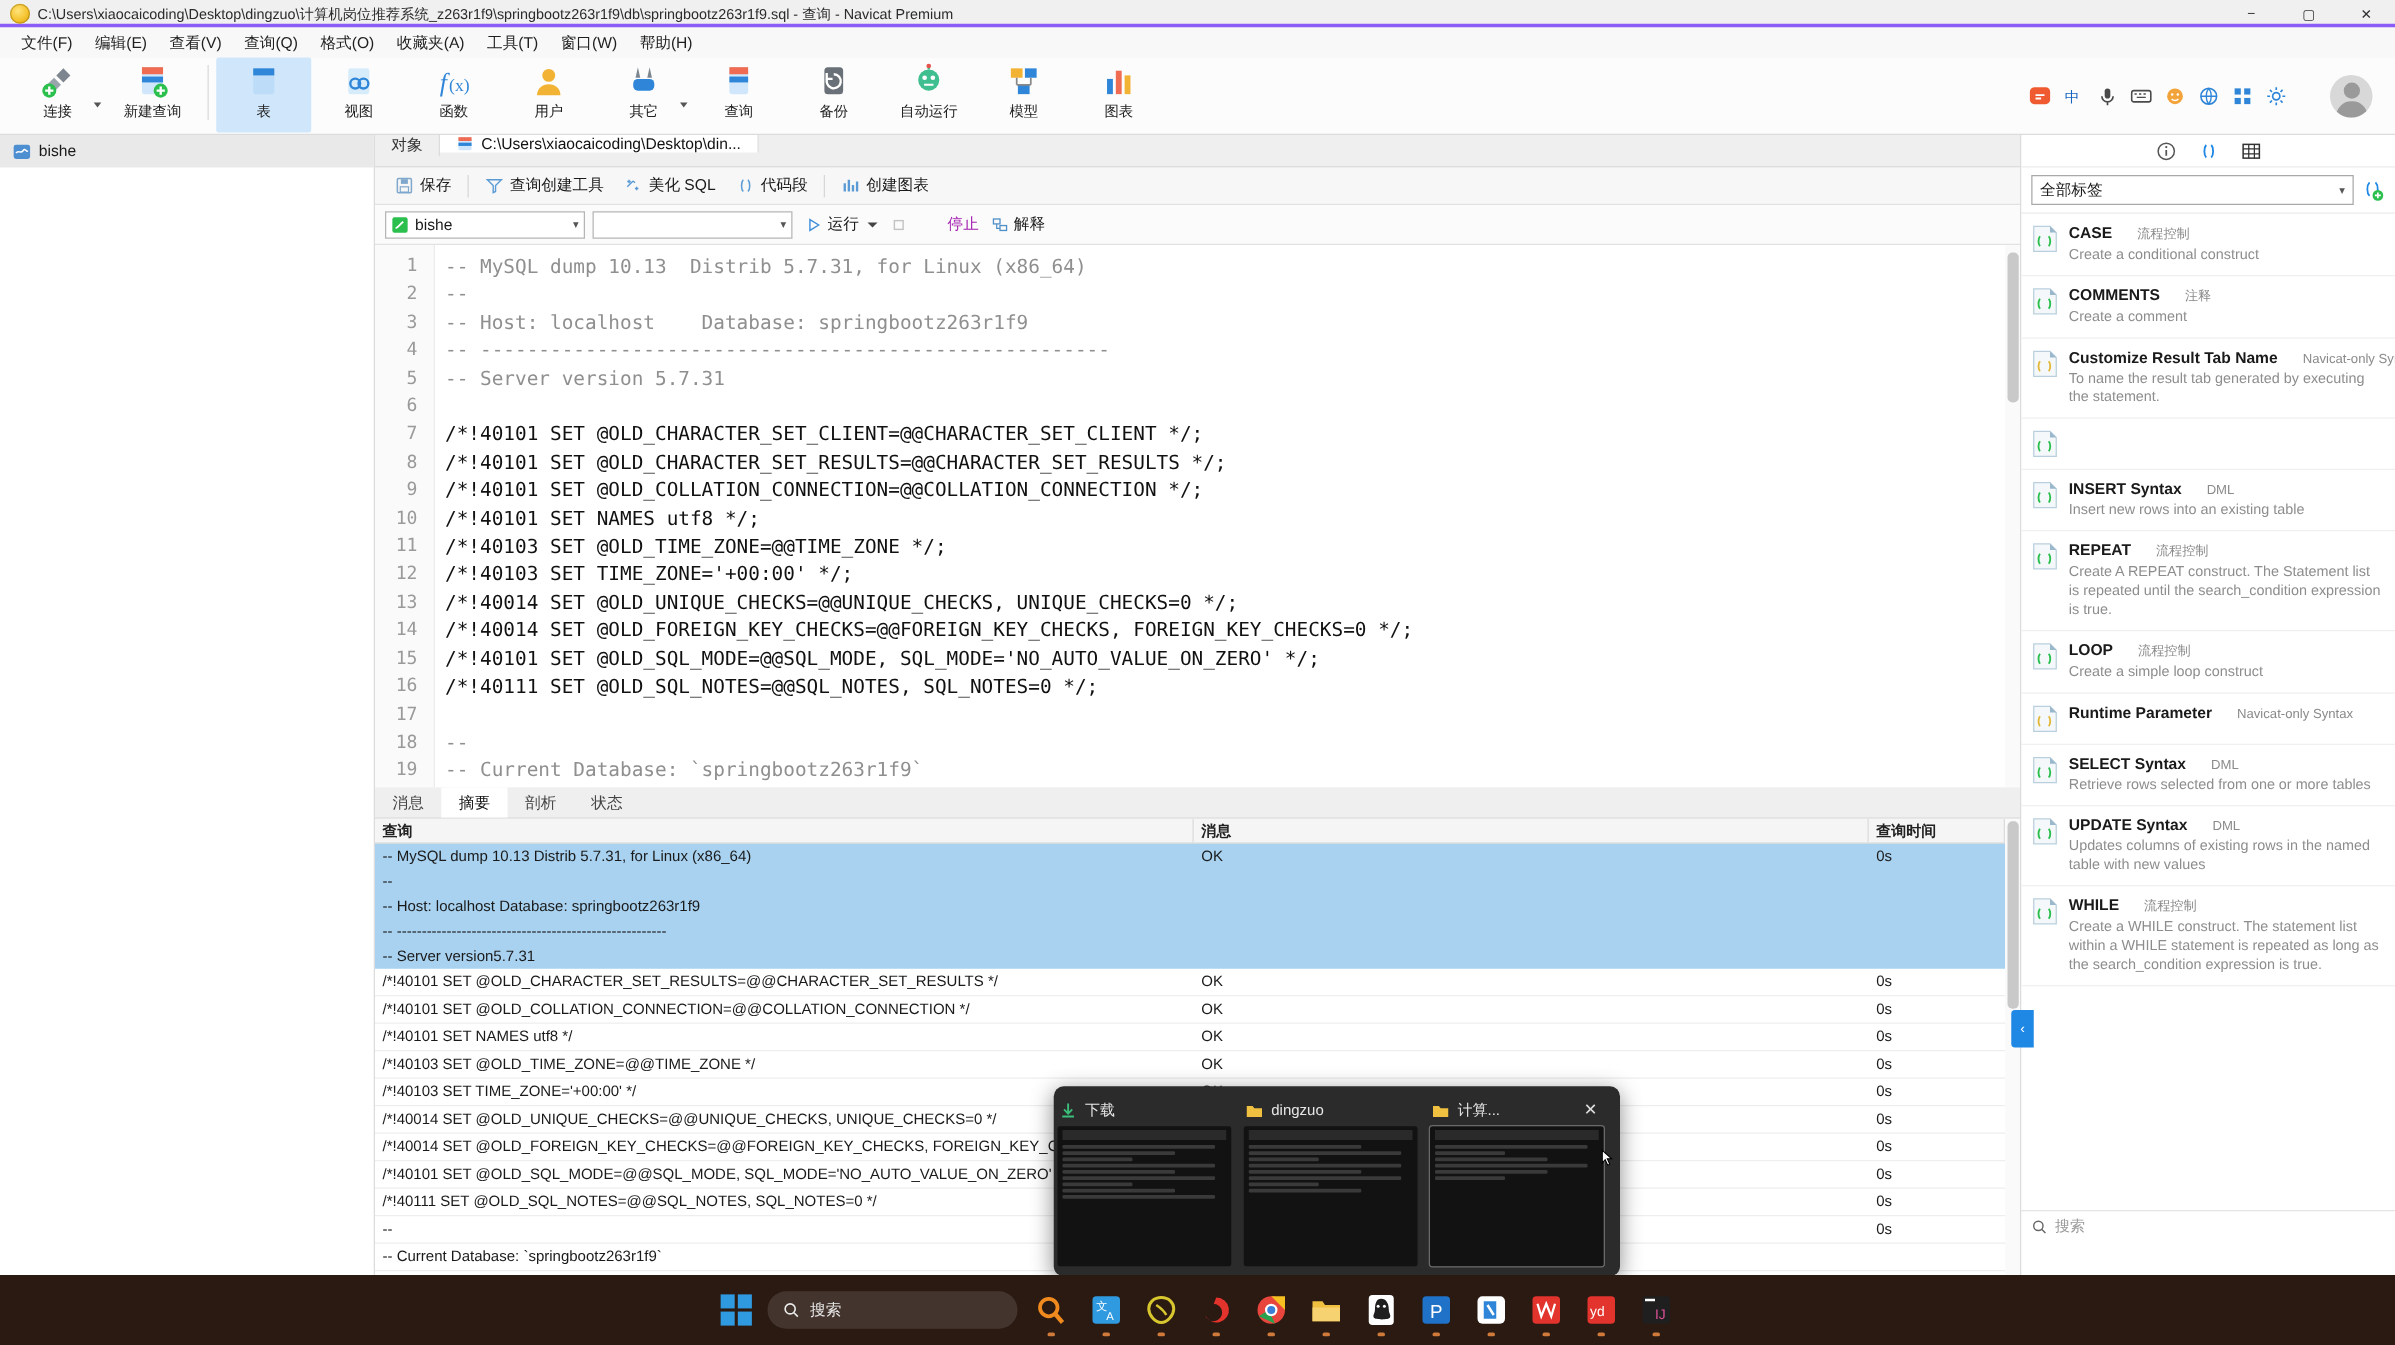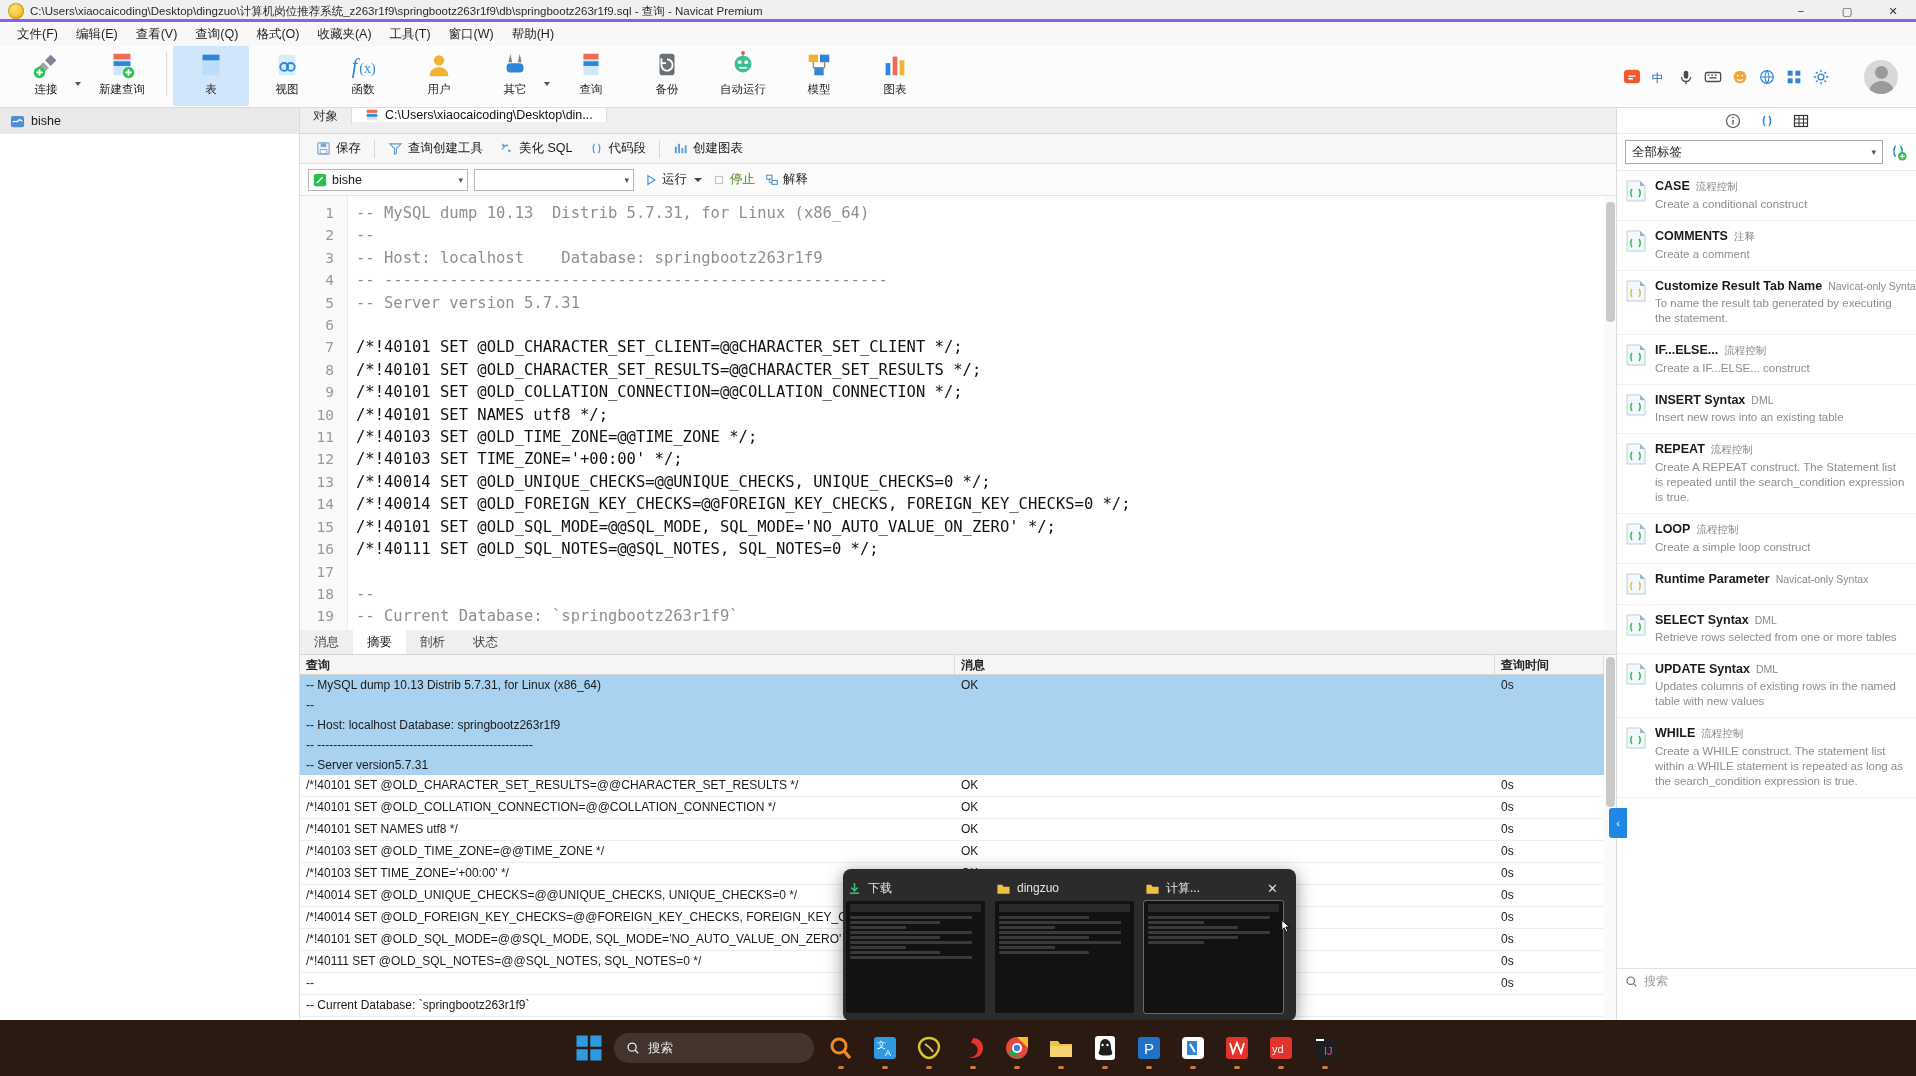--- a/index.html
+++ b/index.html
@@ -129,21 +129,21 @@
     display:flex;align-items:center;padding:0 4px;font-size:12.5px; position:relative;
   }
   .db-select .ico{width:14px;height:14px;margin-right:5px;display:block;}
   .db-select .cv{margin-left:auto;color:#555;font-size:9px;}
   .blank-select{
     width:160px;height:22px;border:1px solid #b5b5b5;background:#fff;
     display:flex;align-items:center;padding:0 4px;font-size:12.5px;margin-left:6px;
   }
   .blank-select .cv{margin-left:auto;color:#555;font-size:9px;}
   .runbtn{display:flex;align-items:center;margin-left:10px;font-size:12.5px;color:#1a1a1a;}
-  .runbtn.dis{color:#4d7c0f;}
+  .runbtn.dis{color:#a21caf;gap:28px;}
   .runbtn .gi{width:14px;height:14px;margin-right:4px;display:block;}
   .rcaret{width:0;height:0;border-left:4px solid transparent;border-right:4px solid transparent;
      border-top:4.5px solid #444; margin-left:7px;}
 
   
   .editor{
     position:absolute; left:300px; top:196px; width:1316px; height:434px;
     background:#ffffff; overflow:hidden;
   }
   .gutter-bg{position:absolute;left:0;top:0;width:48px;height:100%;background:#fafafa;
@@ -203,21 +203,21 @@
     flex:1;height:24px;border:1px solid #a9a9a9;background:#fff;display:flex;align-items:center;
     padding:0 6px;font-size:12.5px;
   }
   .rs-filter .sel .cv{margin-left:auto;color:#555;font-size:9px;}
   .rs-list{position:absolute;left:0;top:62px;right:0;bottom:52px;overflow:hidden;
      border-top:1px solid #ececec;}
   .snip{display:flex;padding:8px 10px 8px 8px;border-bottom:1px solid #f0f0f0;gap:8px;}
   .snip .sicon{width:22px;height:24px;flex:0 0 22px;}
   .snip .sbody{flex:1;min-width:0;}
   .snip .stitle{font-size:12.5px;font-weight:bold;color:#1a1a1a;white-space:nowrap;}
-  .snip .stag{font-size:10.5px;font-weight:normal;color:#8a8a8a;margin-left:6px;}
+  .snip .stag{font-size:10.5px;font-weight:normal;color:#8a8a8a;margin-left:20px;}
   .snip .sdesc{font-size:11.5px;color:#8d8d8d;line-height:15px;margin-top:3px;}
   .rs-search{
     position:absolute;left:0;right:0;bottom:26px;height:26px;display:flex;align-items:center;
     border-top:1px solid #e4e4e4;padding-left:8px;gap:6px;
   }
   .rs-search .ph{font-size:12px;color:#9b9b9b;}
   .collapse-tab{
     position:absolute;left:-8px;top:700px;width:18px;height:30px;background:#1f88e5;
     border-radius:3px 0 0 3px;display:flex;align-items:center;justify-content:center;
     color:#fff;font-size:11px;
@@ -764,24 +764,20 @@
           <div class="sdesc">To name the result tab generated by executing the statement.</div>
         </div>
       </div>
 
       <div class="snip">
         <svg class="sicon" viewBox="0 0 22 24">
           <path d="M2 2h13l5 5v15H2z" fill="#f4f8fb" stroke="#b9cfdd" stroke-width="1"></path>
           <path d="M15 2l5 5h-5z" fill="#9ab8cb"></path>
           <path d="M7 10c-1.6 2-1.6 6 0 8M14 10c1.6 2 1.6 6 0 8" stroke="#2bbf4e" stroke-width="1.5" fill="none"></path>
         </svg>
-        <div class="sbody">
-          <div class="stitle"><span>IF...ELSE...</span><span class="stag">流程控制</span></div>
-          <div class="sdesc">Create a IF...ELSE... construct</div>
-        </div>
       </div>
 
       <div class="snip">
         <svg class="sicon" viewBox="0 0 22 24">
           <path d="M2 2h13l5 5v15H2z" fill="#f4f8fb" stroke="#b9cfdd" stroke-width="1"></path>
           <path d="M15 2l5 5h-5z" fill="#9ab8cb"></path>
           <path d="M7 10c-1.6 2-1.6 6 0 8M14 10c1.6 2 1.6 6 0 8" stroke="#2bbf4e" stroke-width="1.5" fill="none"></path>
         </svg>
         <div class="sbody">
           <div class="stitle"><span>INSERT Syntax</span><span class="stag">DML</span></div>

